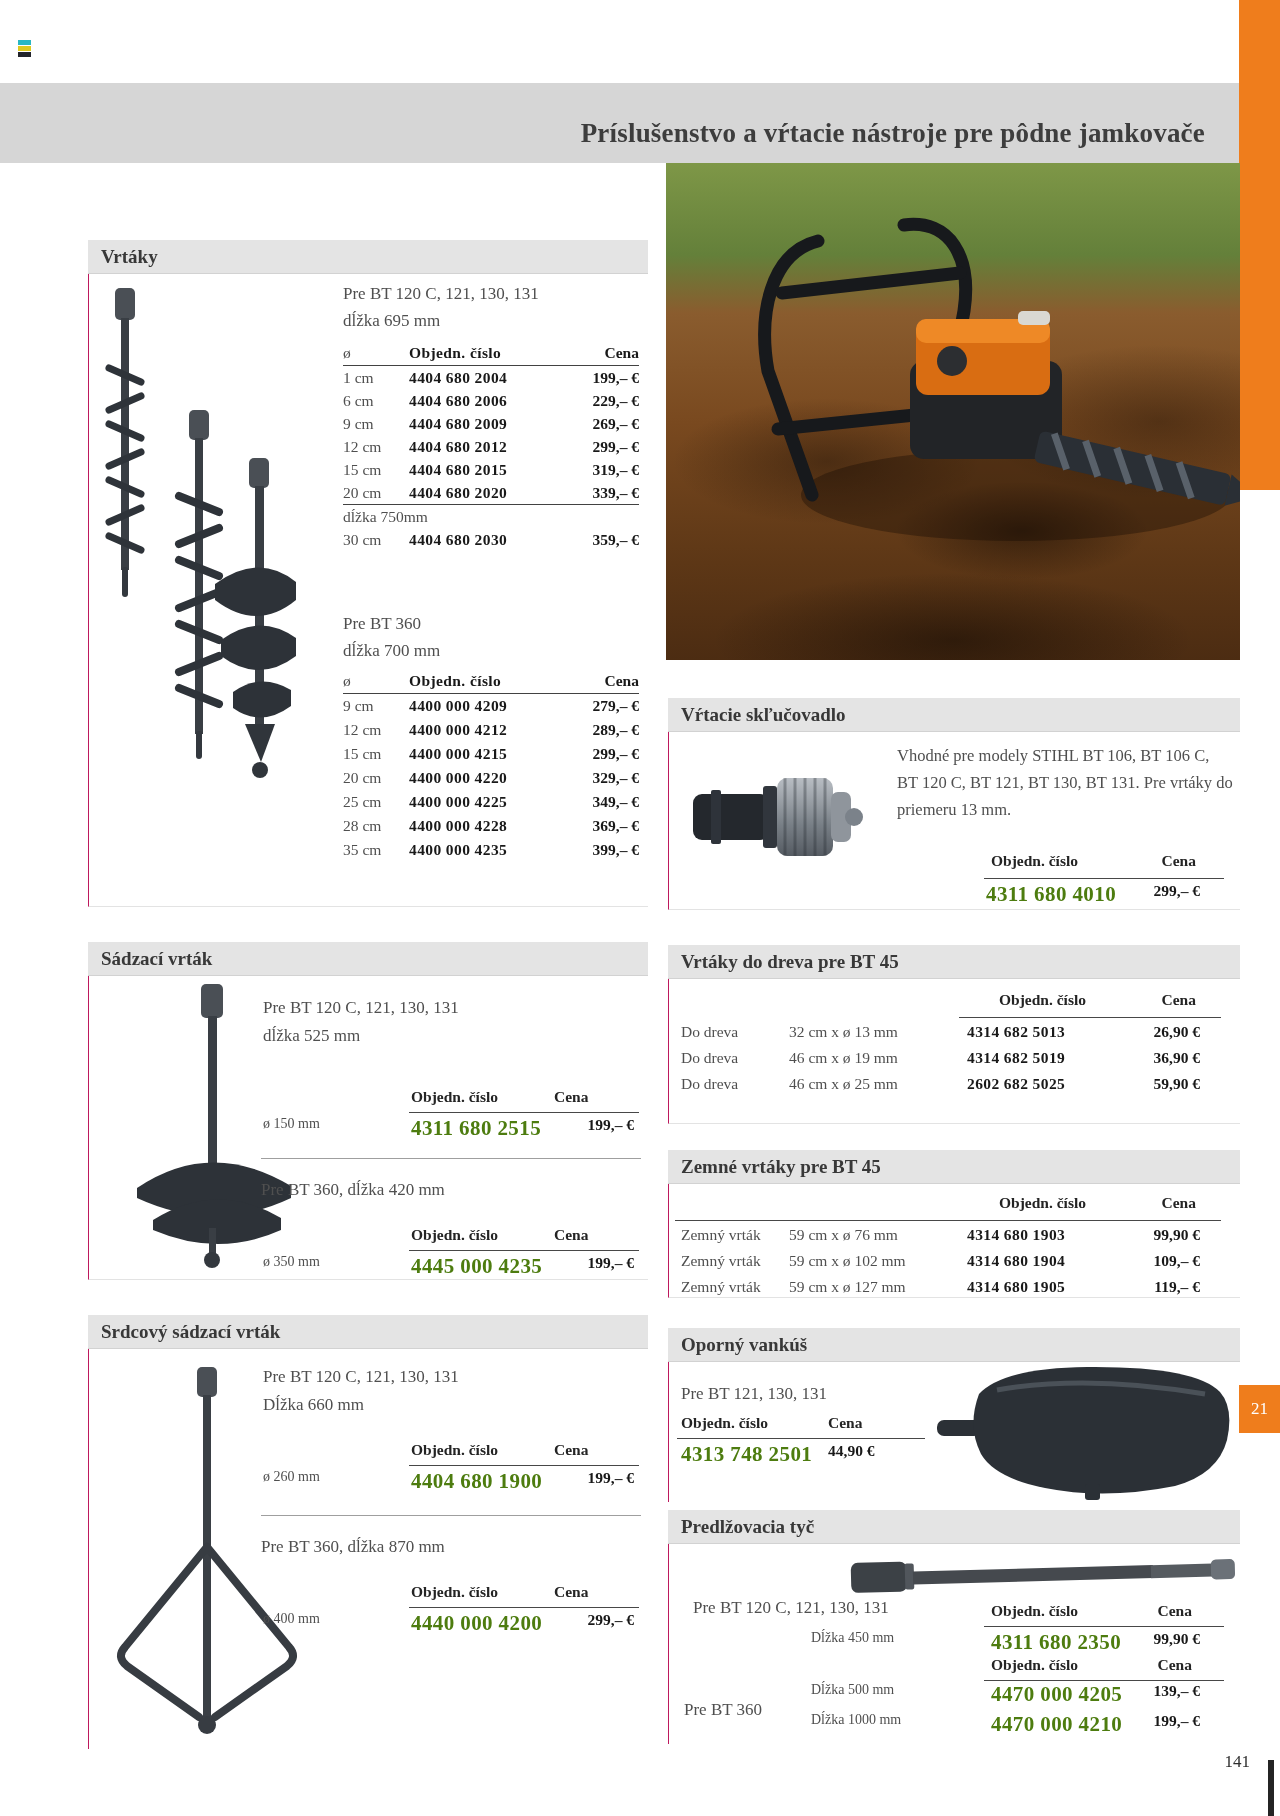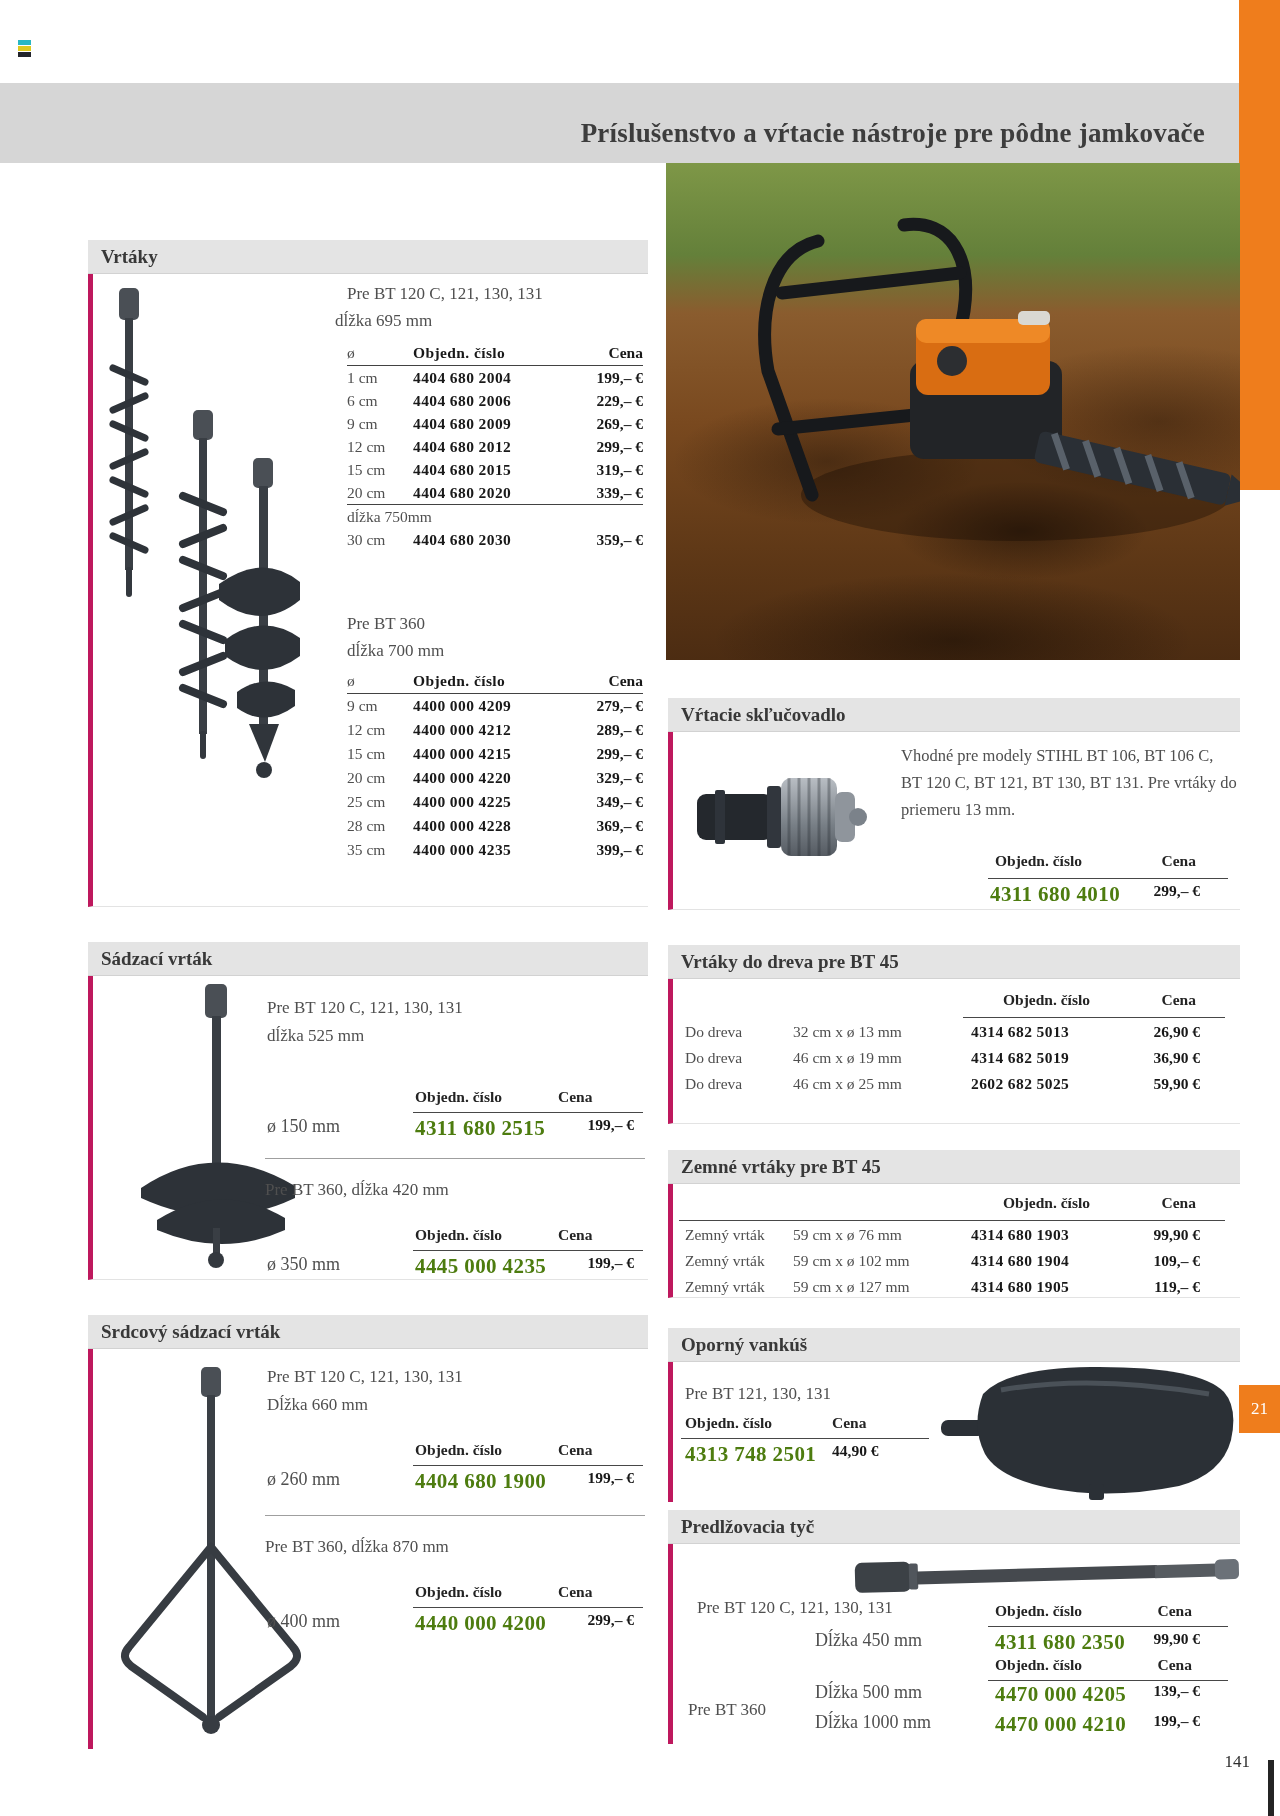--- a/index.html
+++ b/index.html
@@ -22,31 +22,31 @@
       radial-gradient(220px 90px at 28% 60%, rgba(30,17,7,.45), transparent 70%),
       radial-gradient(260px 110px at 86% 52%, rgba(25,14,6,.40), transparent 70%),
       radial-gradient(320px 90px at 50% 96%, rgba(15,8,3,.50), transparent 75%)}
 
   
   .sec{position:absolute;width:560px}
   .sec.right{width:572px}
   .sec-head{height:34px;background:#e4e4e4;display:flex;align-items:center;
             padding-left:13px;font-size:19px;font-weight:bold;color:#383838;
             box-sizing:border-box;border-bottom:1px solid #d2d2d2}
-  .sec-body{position:relative;background:#fff;border-left:5px solid #be185d;
+  .sec-body{position:relative;background:#fff;border-left:1px solid #be185d;
             border-bottom:1px solid #e3e3e3;box-sizing:border-box}
   .sec-body.open{border-bottom:none}
 
   
   .i{position:absolute;font-size:17px;color:#4f4f4f;white-space:nowrap}
   .thead{position:absolute;font-size:15.5px;font-weight:bold;color:#242424;white-space:nowrap}
   .tnum{position:absolute;font-size:21px;font-weight:bold;color:#4d7c0f;
         letter-spacing:.4px;white-space:nowrap}
   .tprice{position:absolute;font-size:15.5px;font-weight:bold;color:#191919;white-space:nowrap}
-  .tplain{position:absolute;font-size:18px;color:#4f4f4f;white-space:nowrap}
+  .tplain{position:absolute;font-size:14px;color:#4f4f4f;white-space:nowrap}
   .hline{position:absolute;height:0;border-top:1.5px solid #474747}
   .hline.light{border-top:1px solid #9f9f9f}
   .desc{position:absolute;font-size:16.5px;line-height:27px;color:#4f4f4f}
 
   
   .vt{position:absolute;left:254px;width:296px;font-size:15.5px}
   .vt .r{display:flex;align-items:center;height:23px}
   .vt .hh{height:25px;border-bottom:1.5px solid #424242}
   .vt .sep{border-top:1.5px solid #424242}
   .vt .c1{width:66px;color:#4f4f4f}
@@ -125,21 +125,21 @@
         <rect x="156" y="174" width="20" height="30" rx="5" fill="#4a4f55"></rect>
         <rect x="162" y="202" width="9" height="240" fill="#393e44"></rect>
         <path d="M122,300 Q166,268 203,298 L203,316 Q164,348 122,316 Z" fill="#2d3238"></path>
         <path d="M128,356 Q166,328 203,354 L203,372 Q166,400 128,372 Z" fill="#2d3238"></path>
         <path d="M140,408 Q168,388 198,406 L198,422 Q168,444 140,424 Z" fill="#2d3238"></path>
         <path d="M152,440 L182,440 L168,478 Z" fill="#30353b"></path>
         <circle cx="167" cy="486" r="8" fill="#30353b"></circle>
       </svg>
 
       <div class="i" style="left:254px;top:10px">Pre BT 120 C, 121, 130, 131</div>
-      <div class="i" style="left:242px;top:37px">dĺžka 695 mm</div>
+      <div class="i" style="left:254px;top:37px">dĺžka 695 mm</div>
 
       <div class="vt" style="top:66px">
         <div class="r hh">
           <span class="c1">ø</span>
           <span class="c2">Objedn. číslo</span>
           <span class="c3">Cena</span>
         </div>
         <div class="r">
             <span class="c1">1 cm</span>
             <span class="c2">4404 680 2004</span>

